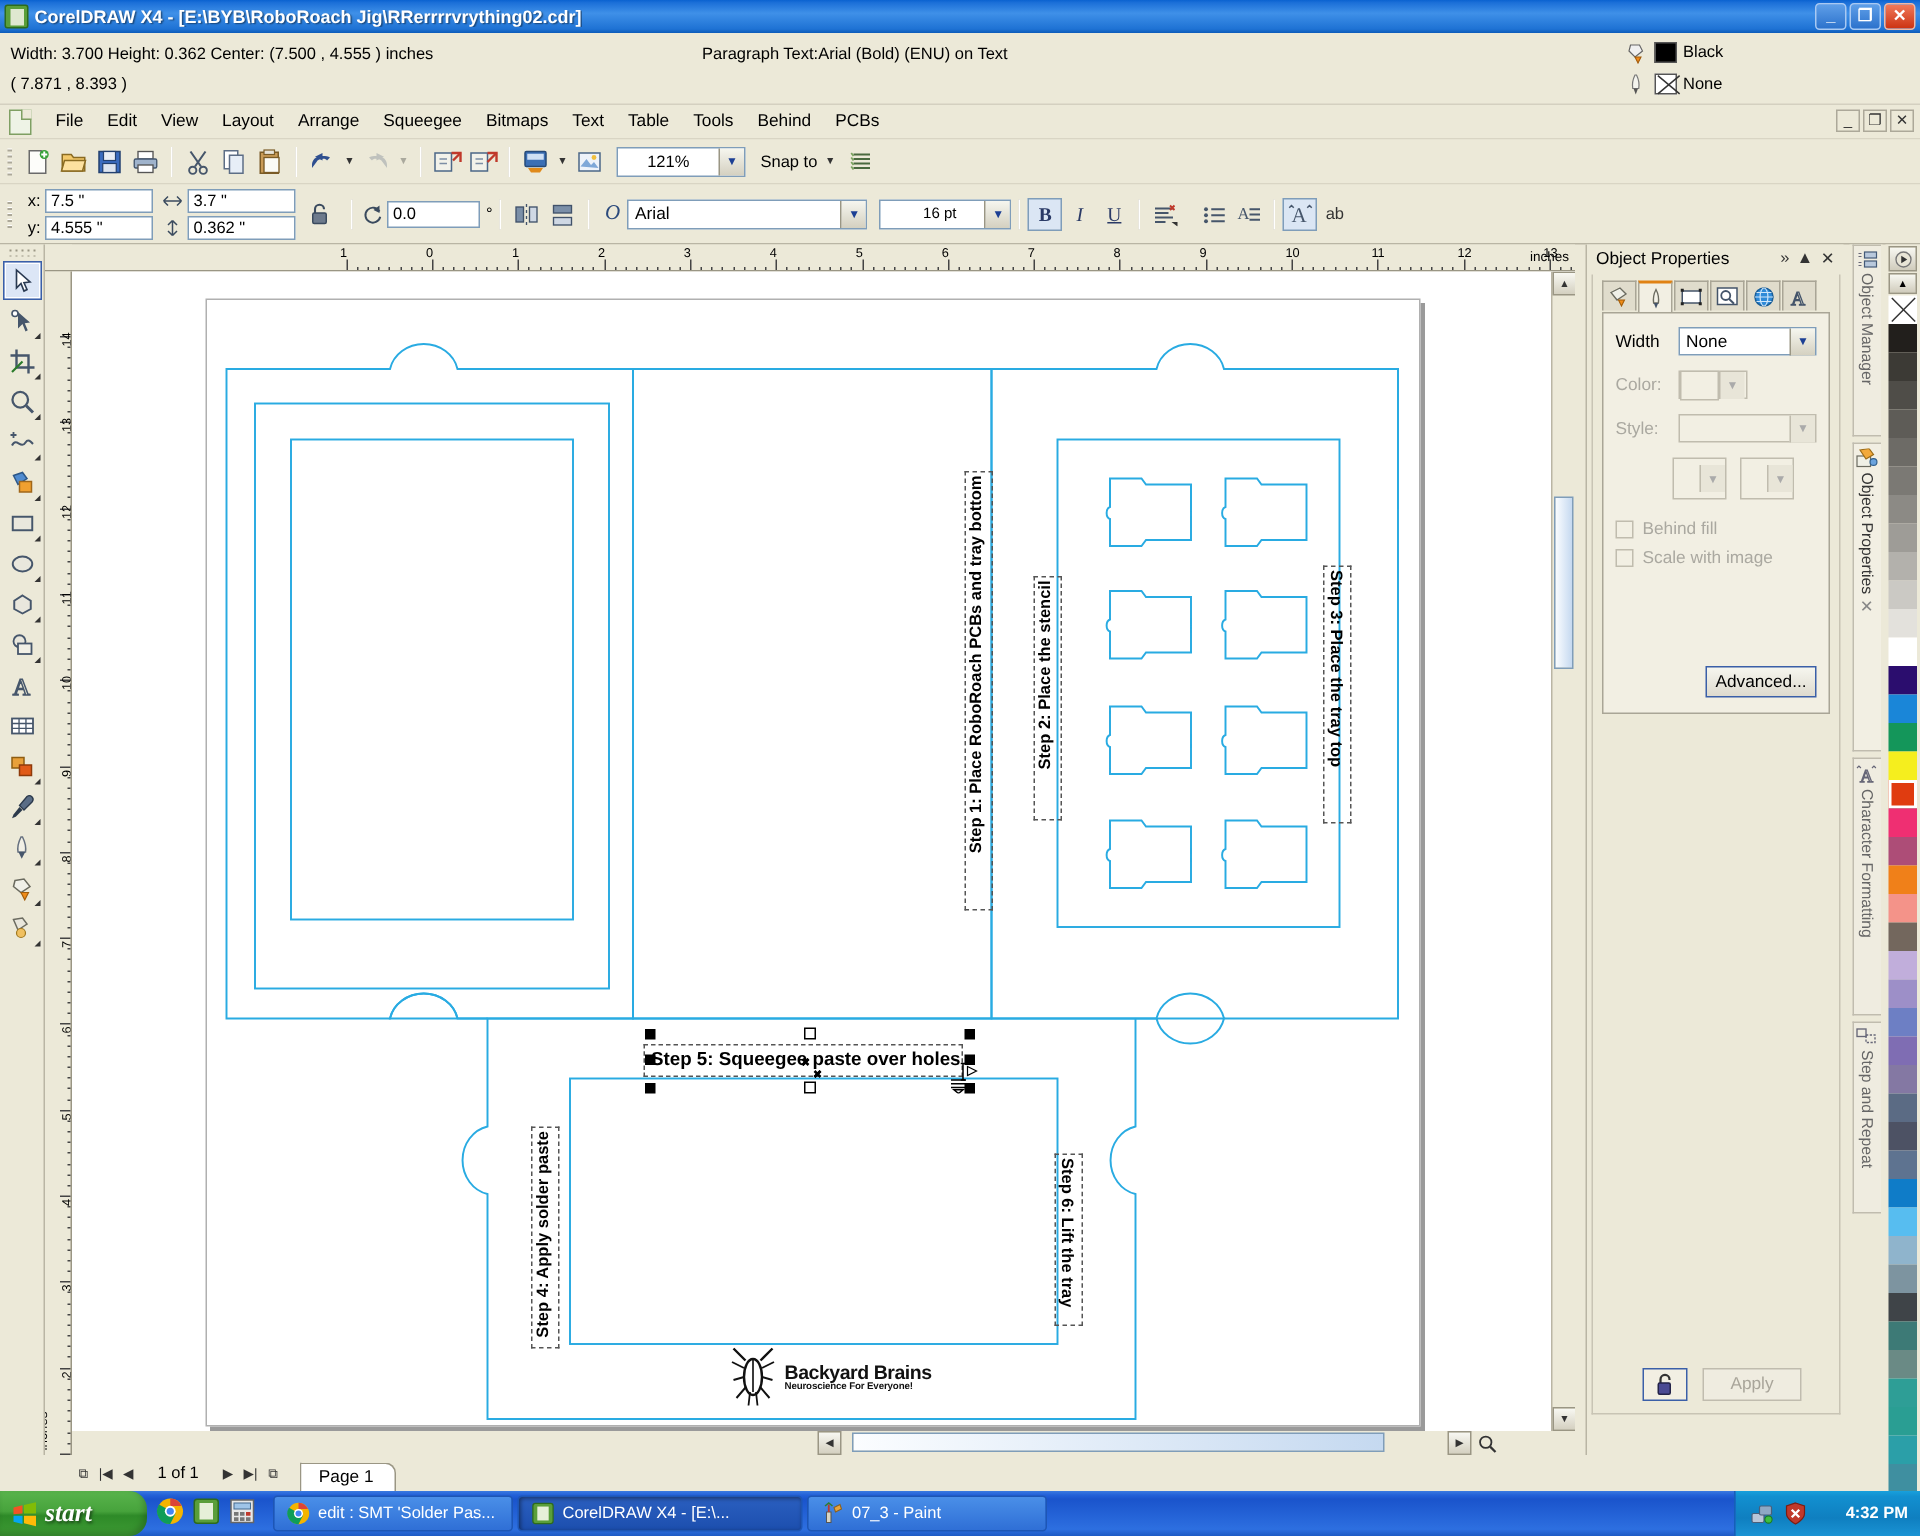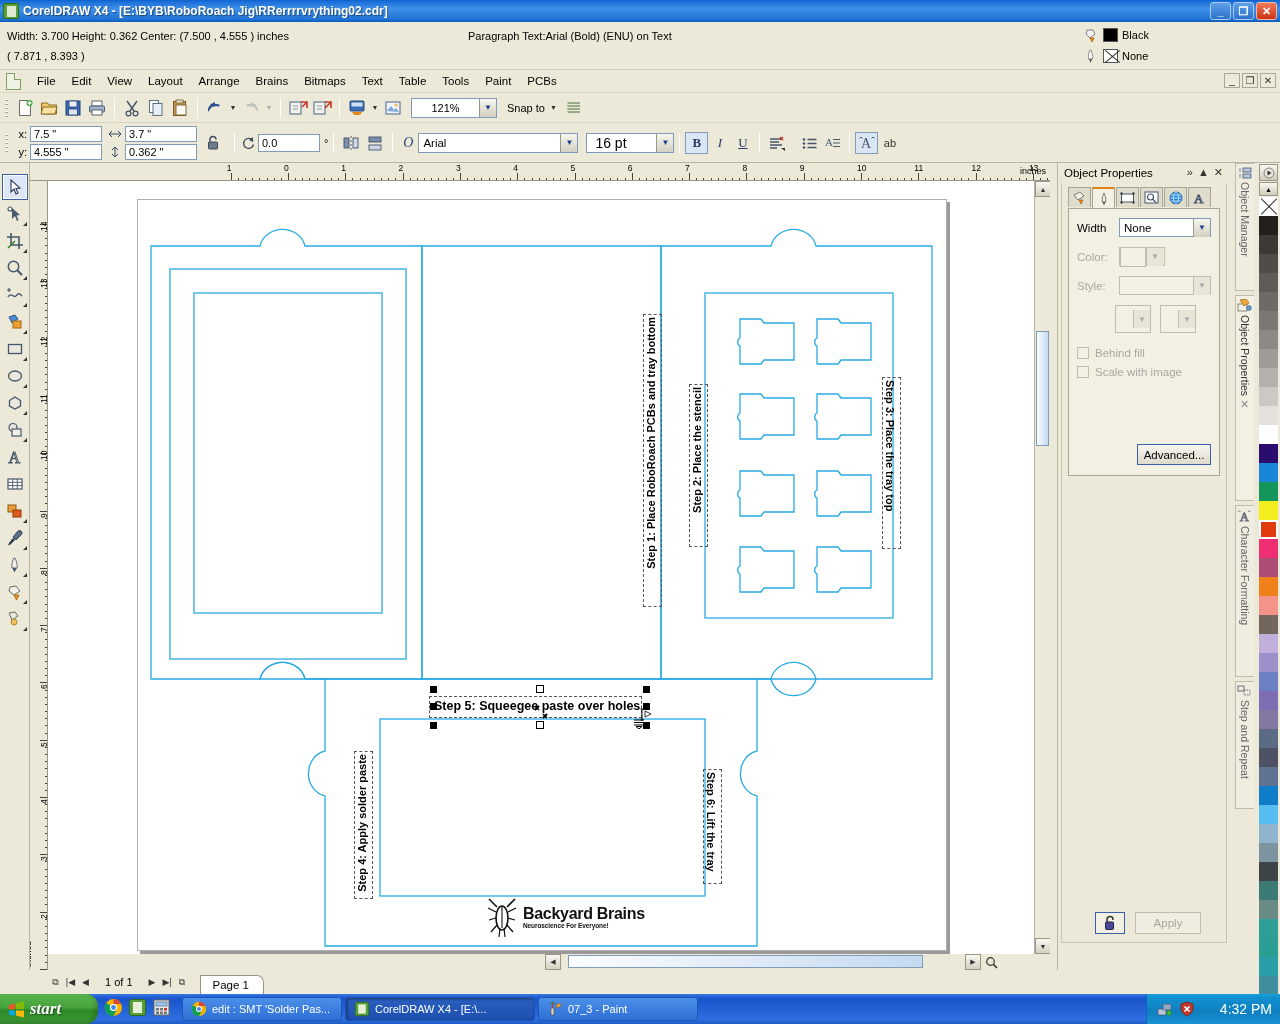--- a/index.html
+++ b/index.html
@@ -117,21 +117,21 @@
     font-size: 11px; padding: 0 3px; line-height: 15px; }
   .icnsm { width:14px; height:14px; display:flex; align-items:center; justify-content:center; font-size:10px; }
   .lockicon { width: 16px; height: 18px; margin: 0 8px; flex:0 0 auto; }
   .rotfield { width: 62px; height: 18px; border: 1px solid #7f9db9; background:#fff;
     font-size: 11px; padding: 0 3px; line-height: 17px; }
   .fontcombo { width: 160px; height: 20px; border: 1px solid #7f9db9; background: #fff;
     display:flex; align-items:center; flex:0 0 auto; }
   .fontcombo .fv { flex:1; font-size: 11.5px; padding-left: 4px; }
   .sizecombo { width: 88px; height: 20px; border: 1px solid #7f9db9; background: #fff;
     display:flex; align-items:center; flex:0 0 auto; }
-  .sizecombo .sv { flex:1; font-size: 14px; padding-left: 8px; }
+  .sizecombo .sv { flex:1; font-size: 10px; padding-left: 8px; margin-left: 20px; }
   .fbtn { width: 23px; height: 22px; display:flex; align-items:center; justify-content:center;
     border:1px solid transparent; cursor:pointer; font-size:13px; color:#2a3a66; flex:0 0 auto; }
   .fbtn.pressed { border:1px solid #7f9db9; background:#dbe6f4; }
 
   
   .hruler { position: absolute; left: 30px; top: 163px; width: 1020px; height: 18px;
     background: #ece9d8; border-bottom: 1px solid #9a9684; overflow: hidden; }
   .vruler { position: absolute; left: 30px; top: 181px; width: 18px; height: 789px;
     background: #ece9d8; border-right: 1px solid #9a9684; overflow: hidden; }
   .rcorner { position: absolute; left: 30px; top: 163px; width: 18px; height: 18px; background:#ece9d8; }
@@ -278,21 +278,21 @@
   .task { height: 24px; min-width: 160px; padding: 0 8px; border-radius: 3px;
     background: linear-gradient(to bottom, #4a8fe8, #2f6fd6);
     border:1px solid #1d56b5; display:flex; align-items:center; gap:5px;
     color:#fff; font-size: 11px; cursor:pointer; overflow:hidden; white-space:nowrap; }
   .task.active { background: linear-gradient(to bottom, #2b5fc0, #1c4fae); box-shadow: inset 1px 1px 3px rgba(0,0,0,.45); }
   .task .ti { width: 16px; height: 16px; flex:0 0 auto; }
   .tray { position:absolute; right: 0; top: 0; height: 30px; padding: 0 8px 0 10px;
     background: linear-gradient(to bottom, #18a0dc 0%, #1290d0 12%, #0f7fc0 60%, #1a93d4 100%);
     border-left: 1px solid #1560b8; display:flex; align-items:center; gap: 6px; }
   .tray .tri { width: 16px; height: 16px; }
-  .clock { color:#fff; font-size: 14px; margin-left: 19px; }
+  .clock { color:#fff; font-size: 11px; margin-left: 19px; font-weight: bold; }
 </style>
 </head>
 <body>
 
 <div id="app">
 
   <div class="titlebar">
     <div class="tb-icon"></div>
     <div class="tb-title">CorelDRAW X4 - [E:\BYB\RoboRoach Jig\RRerrrrvrything02.cdr]</div>
     <div class="winbtns">
@@ -336,26 +336,26 @@
     </div>
   </div>
 
   <div class="menubar">
     <div class="doc-icon"></div>
     <div class="menuitem">File</div>
     <div class="menuitem">Edit</div>
     <div class="menuitem">View</div>
     <div class="menuitem">Layout</div>
     <div class="menuitem">Arrange</div>
-    <div class="menuitem">Brains</div>
+    <div class="menuitem">Squeegee</div>
     <div class="menuitem">Bitmaps</div>
     <div class="menuitem">Text</div>
     <div class="menuitem">Table</div>
     <div class="menuitem">Tools</div>
-    <div class="menuitem">Paint</div>
+    <div class="menuitem">Behind</div>
     <div class="menuitem">PCBs</div>
     <div class="menu-winbtns">
       <div class="mwb">_</div>
       <div class="mwb">❐</div>
       <div class="mwb">✕</div>
     </div>
   </div>
 
   <div class="toolbar1">
     <div class="grip"></div>
@@ -1118,21 +1118,21 @@
 
     <div style="position:absolute; left:438px; top:717px; display:flex; align-items:center; gap:3px;">
       <svg width="34" height="40" viewBox="0 0 34 40">
         <ellipse cx="16" cy="20" rx="6" ry="12" fill="none" stroke="#111" stroke-width="1.6"></ellipse>
         <path d="M16 8 L16 30" stroke="#111" stroke-width="1.1"></path>
         <path d="M11 9 L3 1 M21 9 L29 1" stroke="#111" stroke-width="1.6" fill="none"></path>
         <path d="M10 14 L2 10 M22 14 L30 10 M10 20 L3 22 M22 20 L29 22 M11 27 L5 34 M21 27 L27 34" stroke="#111" stroke-width="1.3"></path>
         <path d="M14 30 L13 39 M18 30 L19 39" stroke="#111" stroke-width="1.2"></path>
       </svg>
       <div style="line-height:1;">
-        <div style="font-size:16px; font-weight:bold; color:#111; letter-spacing:-.3px;">Backyard Brains</div>
+        <div style="font-size:13px; font-weight:bold; color:#111; letter-spacing:-.3px;">Backyard Brains</div>
         <div style="font-size:6.5px; font-weight:bold; color:#111; letter-spacing:-.1px; margin-top:1px;">Neuroscience For Everyone!</div>
       </div>
     </div>
 
     <div class="scrollv">
       <div class="sbarrow" style="position:absolute;top:0;left:0">▲</div>
       <div class="sbthumb" style="left:1px; top:150px; width:13px; height:115px;"></div>
       <div class="sbarrow" style="position:absolute;bottom:16px;left:0">▼</div>
     </div>
 

